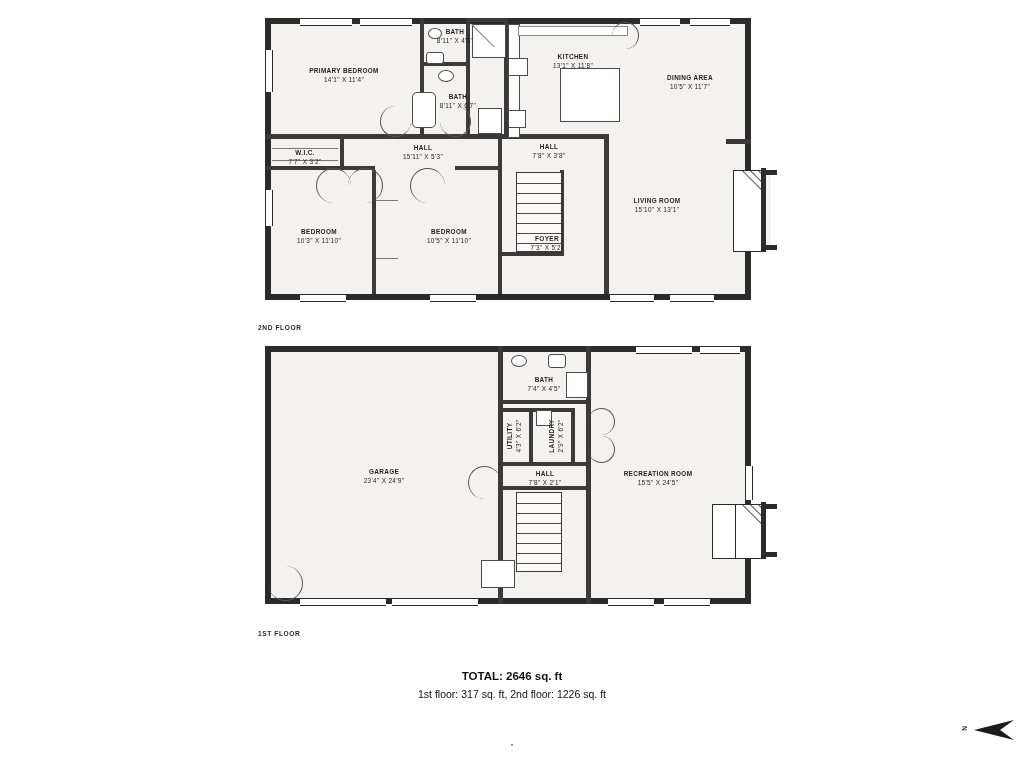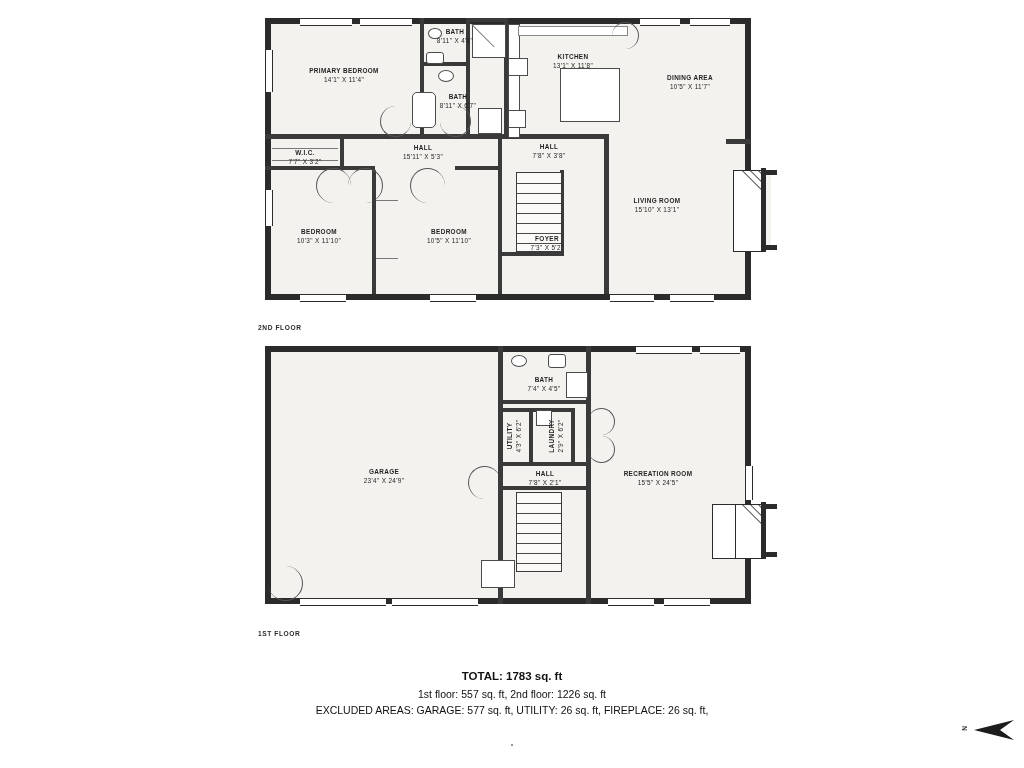--- a/index.html
+++ b/index.html
@@ -372,23 +372,22 @@
     </div>
     <div class="room-label" style="left:658px;top:478px;">
       <span class="nm">RECREATION ROOM</span>
       <span class="dm">15'5" X 24'5"</span>
     </div>
 
     <div class="floor-tag" style="left:258px;top:630px;">1ST FLOOR</div>
   </div>
 
   <div class="summary">
-    <div class="total">TOTAL: 1783 sq. ft</div>
-    <div>1st floor: 557 sq. ft, 2nd floor: 1226 sq. ft</div>
-    <div>EXCLUDED AREAS: GARAGE: 577 sq. ft, UTILITY: 26 sq. ft, FIREPLACE: 26 sq. ft,</div>
+    <div class="total">TOTAL: 2646 sq. ft</div>
+    <div>1st floor: 317 sq. ft, 2nd floor: 1226 sq. ft</div>
   </div>
   <div class="dot"></div>
 
   <div class="compass">
     <div class="n">N</div>
     <svg width="44" height="24" viewBox="0 0 44 24">
       <polygon points="44,2 4,12 44,22 30,12" fill="#1c1c1c"></polygon>
     </svg>
   </div>
 

